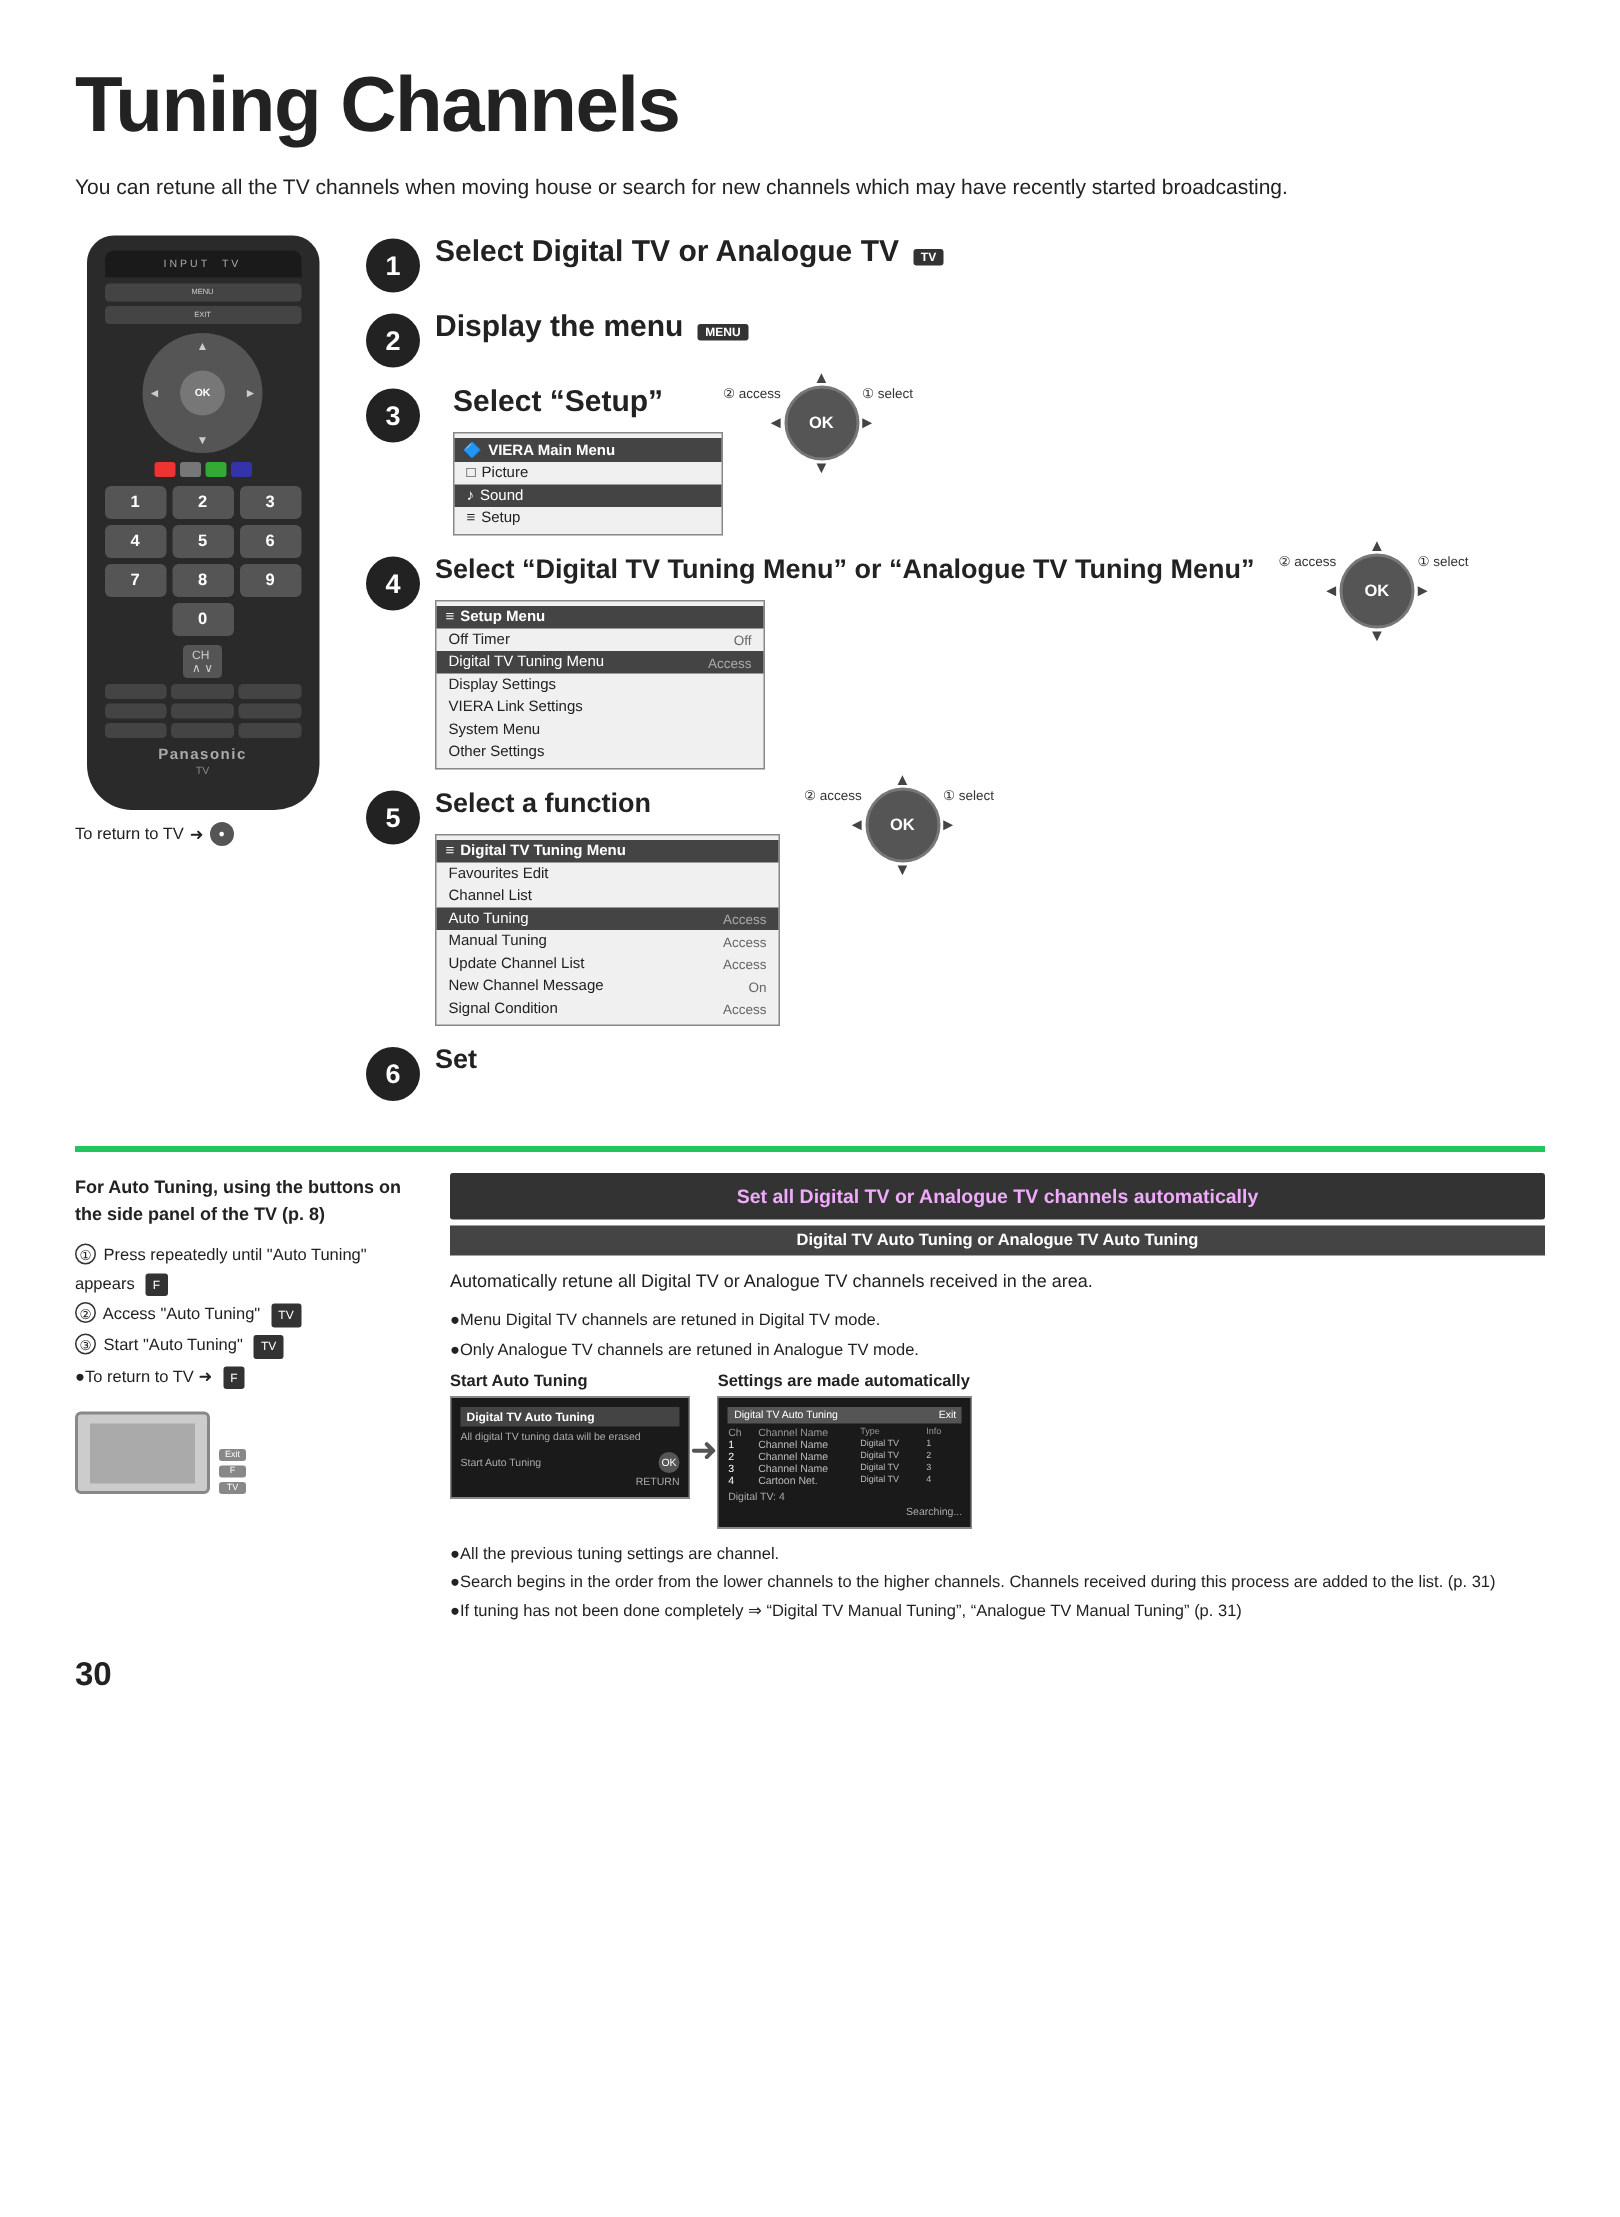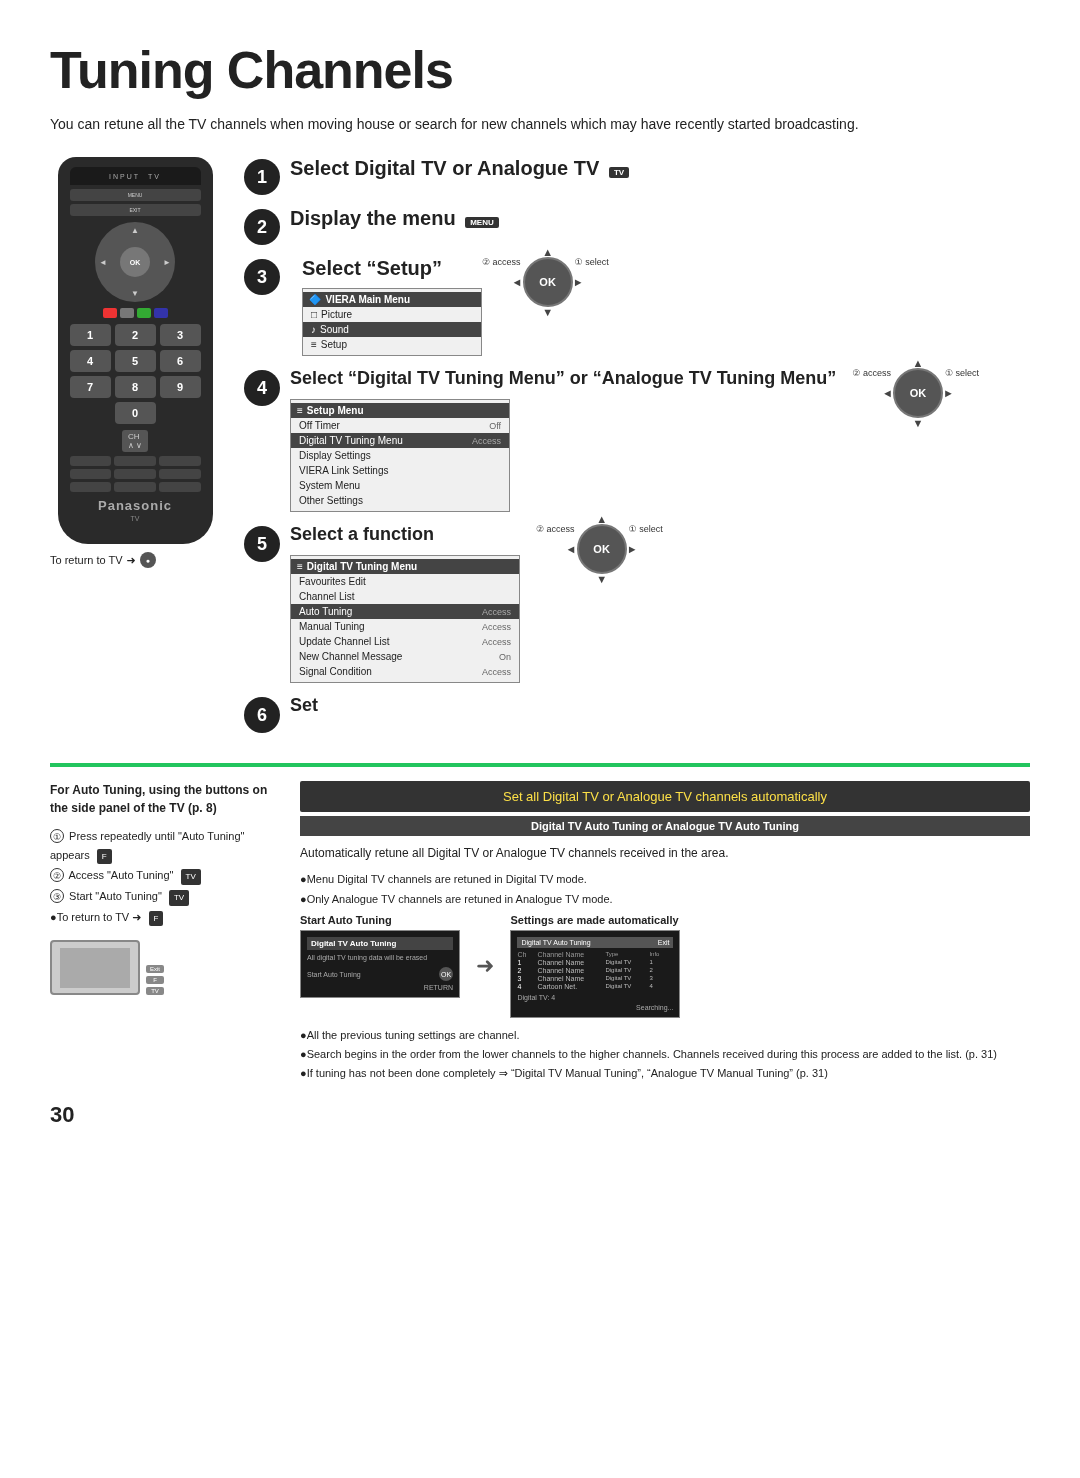--- a/index.html
+++ b/index.html
@@ -157,21 +157,21 @@
       gap: 3px;
       margin: 4px 0;
     }
     .remote-misc-btn {
       background: #444;
       border-radius: 3px;
       height: 10px;
     }
     .panasonic-logo {
       text-align: center;
-      font-size: 13px;
+      font-size: 10px;
       color: #aaa;
       font-weight: bold;
       margin: 6px 0 2px;
       letter-spacing: 1px;
     }
     .remote-tv-label {
       text-align: center;
       font-size: 7px;
       color: #888;
       margin-bottom: 4px;
@@ -288,24 +288,24 @@
     }
     .bottom-left {
       width: 230px;
       flex-shrink: 0;
     }
     .bottom-right {
       flex: 1;
     }
     .auto-tuning-box {
       background: #333;
-      color: #fde047;
+      color: #f0abfc;
       padding: 8px 12px;
       font-size: 13px;
-      font-weight: normal;
+      font-weight: bold;
       text-align: center;
       margin-bottom: 4px;
       border-radius: 2px;
     }
     .digital-tuning-bar {
       background: #444;
       color: #fff;
       padding: 4px 8px;
       font-size: 11px;
       font-weight: bold;
@@ -317,21 +317,21 @@
       line-height: 1.6;
       margin-bottom: 8px;
     }
     .auto-tuning-bullet {
       font-size: 11px;
       line-height: 1.6;
       margin-bottom: 2px;
     }
     .start-auto-col {
       display: flex;
-      gap: 16px;
+      gap: 0;
       margin-top: 6px;
     }
     .start-auto-label {
       font-size: 11px;
       font-weight: bold;
       margin-bottom: 4px;
     }
     .tuning-screen-box {
       border: 1.5px solid #888;
       background: #1a1a1a;

